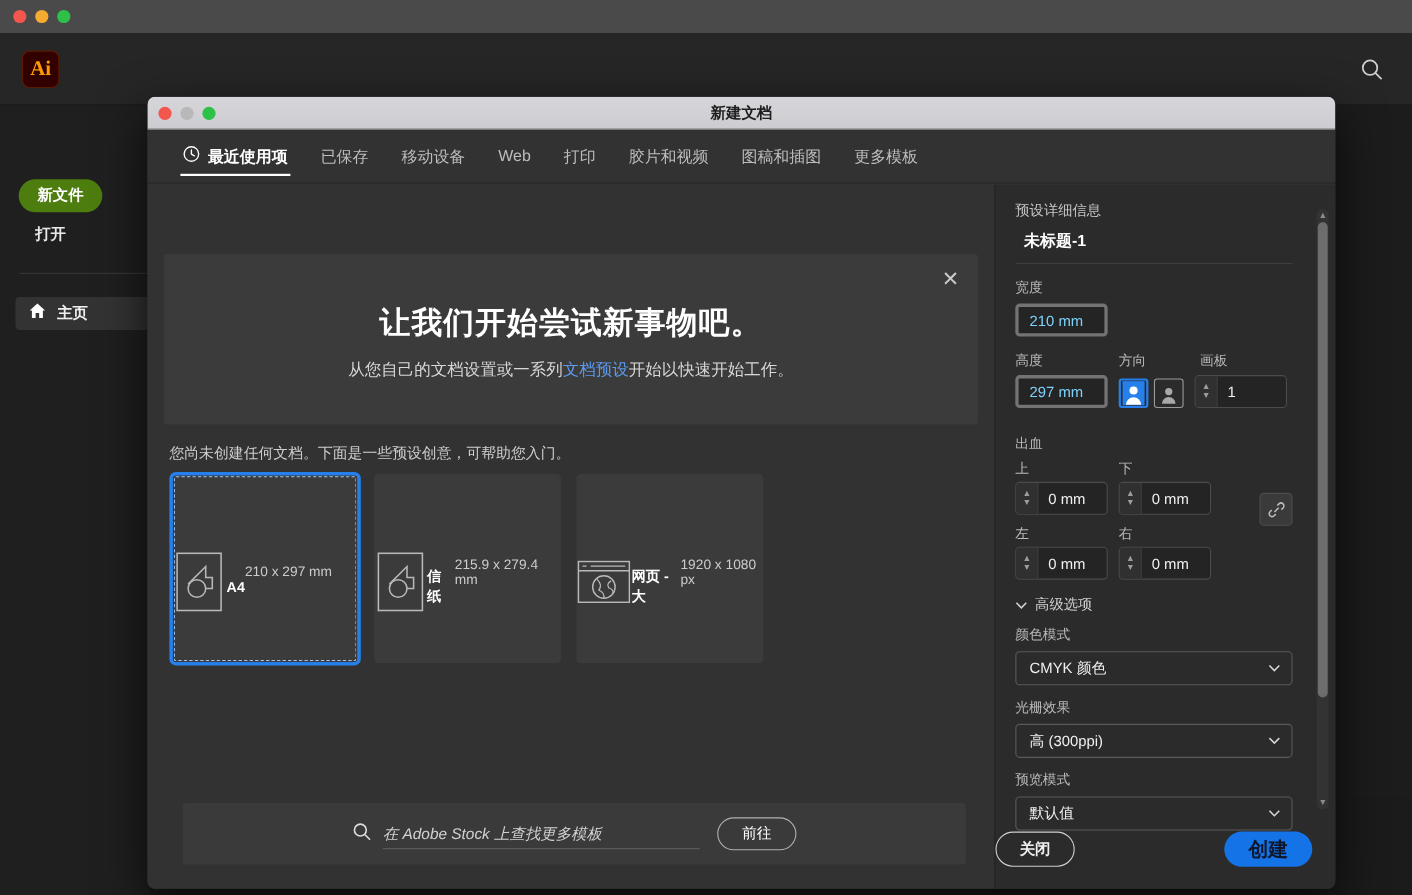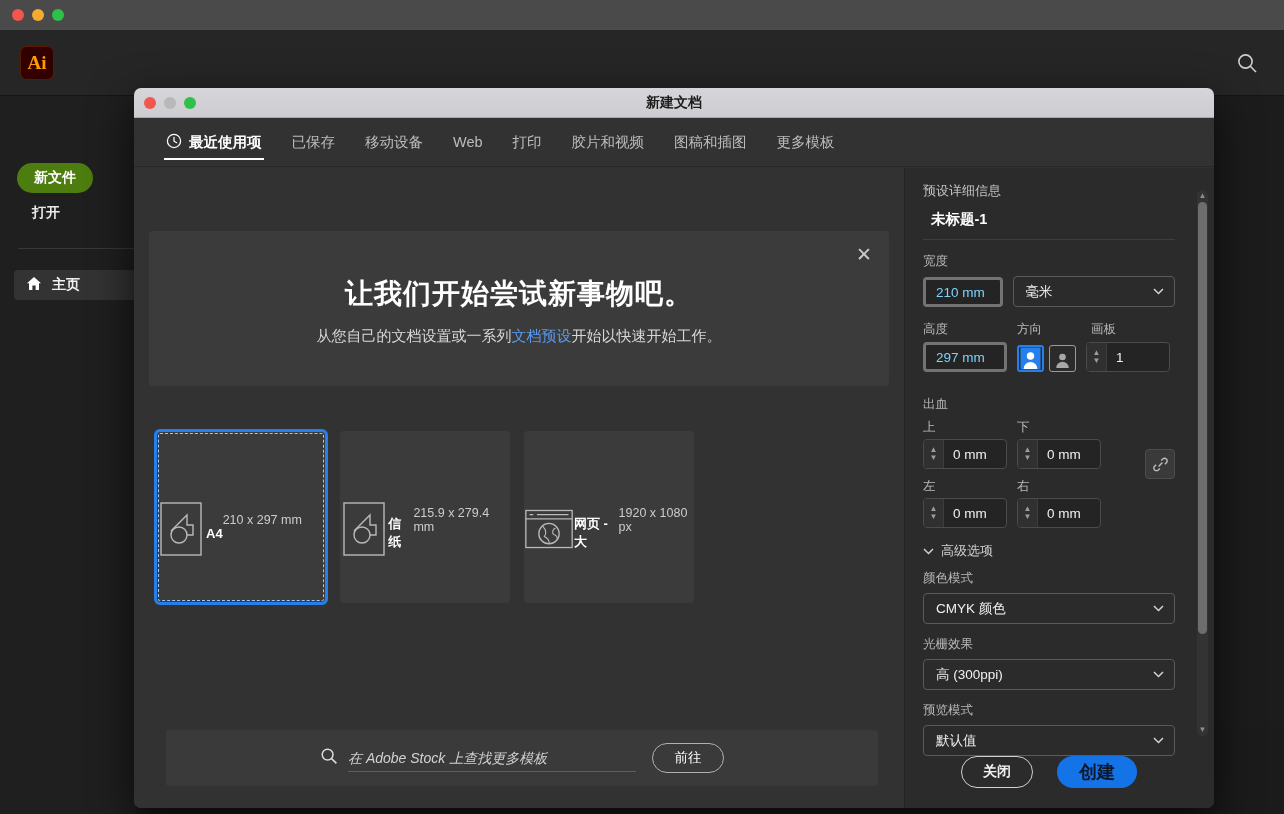--- a/index.html
+++ b/index.html
@@ -290,21 +290,21 @@
     position: absolute; left: 1px; top: 12px;
     width: 9px; height: 432px;
     background: #6d6d6d; border-radius: 5px;
   }
   .pscroll .ar { position: absolute; left: 0; width: 11px; text-align: center;
     color: #8b8b8b; font-size: 8px; line-height: 8px; }
 
   
   .rp-footer {
     position: absolute; left: 0; bottom: 0; width: 310px; height: 72px;
-    display: flex; align-items: center; justify-content: center;
+    display: flex; align-items: center; justify-content: space-between;
     gap: 24px; padding-right: 22px;
   }
   .btn-close-dlg {
     width: 72px; height: 32px; border-radius: 16px;
     border: 1px solid #d0d0d0; background: transparent;
     color: #f0f0f0; font-size: 14px; font-weight: bold; cursor: pointer;
     font-family: "Liberation Sans", sans-serif;
   }
   .btn-create {
     width: 80px; height: 32px; border-radius: 16px;
@@ -383,20 +383,21 @@
     <div class="dlg-main">
 
       <div class="banner">
         <div class="banner-close">✕</div>
         <div class="banner-title">让我们开始尝试新事物吧。</div>
         <div class="banner-sub">
           <span>从您自己的文档设置或一系列</span><a>文档预设</a><span>开始以快速开始工作。</span>
         </div>
       </div>
 
+      <div class="presets-note">您尚未创建任何文档。下面是一些预设创意，可帮助您入门。</div>
 
       <div class="cards">
 
         <div class="card selected">
           <div class="card-icon">
             <svg width="44" height="56" viewBox="0 0 44 56" fill="none">
               <rect x="2" y="2" width="40" height="52" stroke="#b9b9b9" stroke-width="1.4"></rect>
               <path d="M12 30 L28 14 L28 24 L34 24 L34 34 L28 34" stroke="#b9b9b9" stroke-width="1.4" fill="none"></path>
               <circle cx="20" cy="34" r="8" stroke="#b9b9b9" stroke-width="1.4" fill="none"></circle>
             </svg>
@@ -454,26 +455,20 @@
 
       <div class="rp">
         <div class="rp-heading" style="padding-top:14px;">预设详细信息</div>
 
         <div class="rp-title">未标题-1</div>
         <div class="rp-rule"></div>
 
         <div class="rp-label">宽度</div>
         <div class="row" style="margin-bottom:14px;">
           <div class="fld" style="width:84px;">210 mm</div>
-          <div class="sel" style="width:172px;">
-            <span>毫米</span>
-            <svg class="chev" viewBox="0 0 11 7">
-              <path d="M1 1 L5.5 5.6 L10 1" stroke="#d6d6d6" stroke-width="1.4" fill="none"></path>
-            </svg>
-          </div>
         </div>
 
         <div class="row" style="margin-bottom:4px;">
           <div class="rp-label" style="width:84px;margin:0;">高度</div>
           <div class="rp-label" style="width:64px;margin:0;">方向</div>
           <div class="rp-label" style="margin:0;">画板</div>
         </div>
         <div class="row" style="margin-bottom:24px;">
           <div class="fld" style="width:84px;">297 mm</div>
           <div style="display:flex;gap:5px;align-items:center;">

